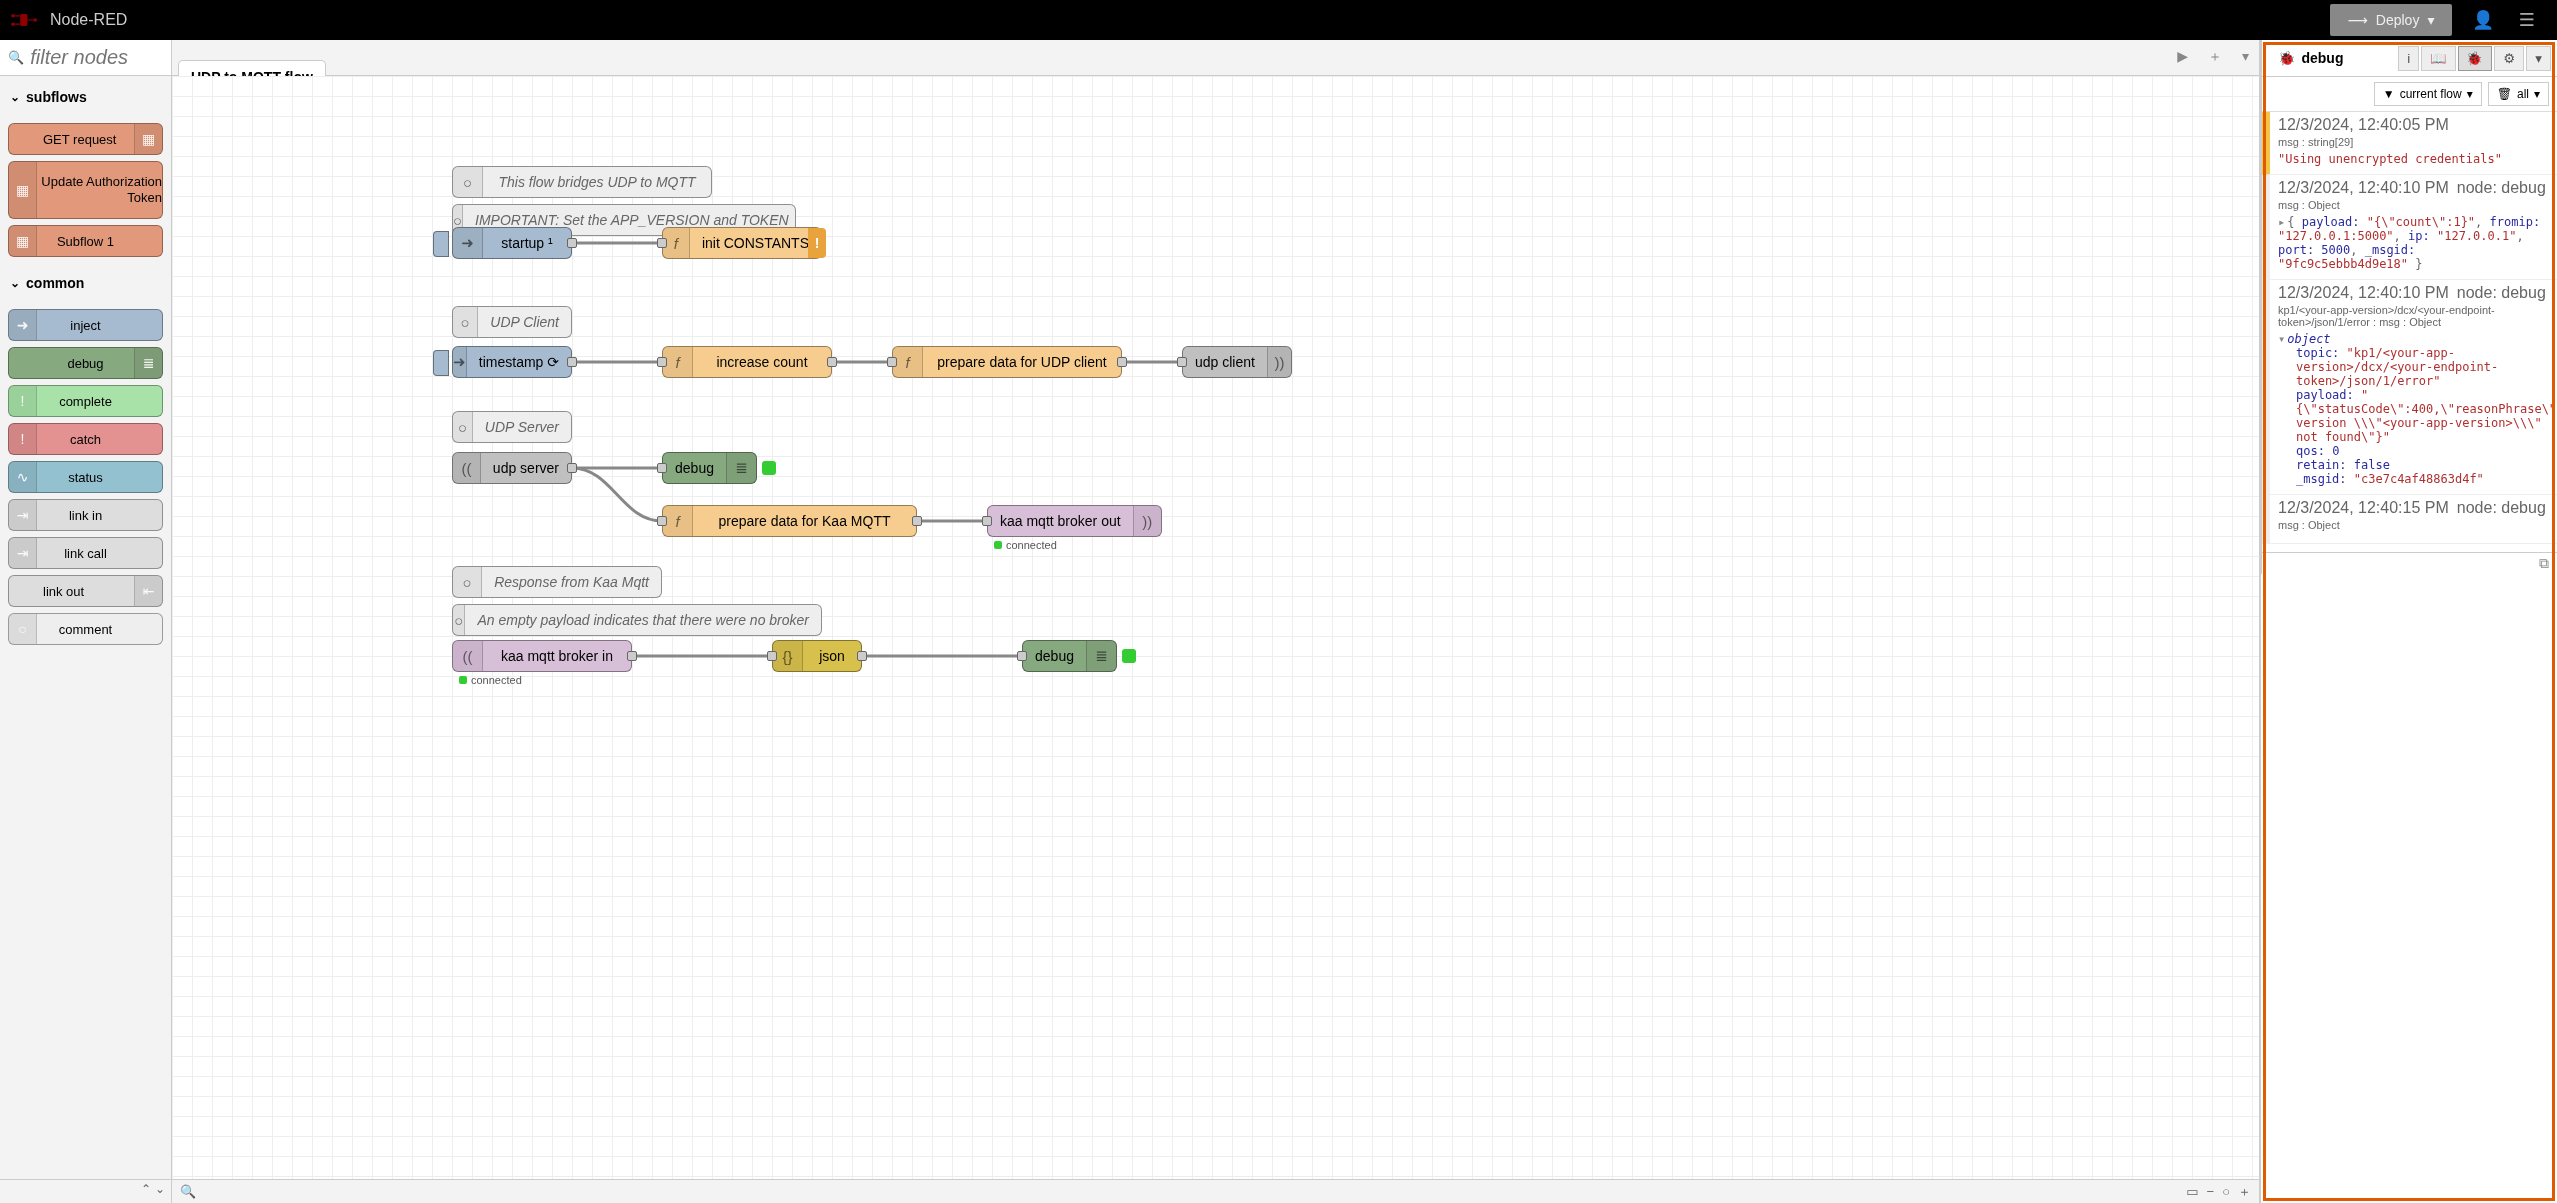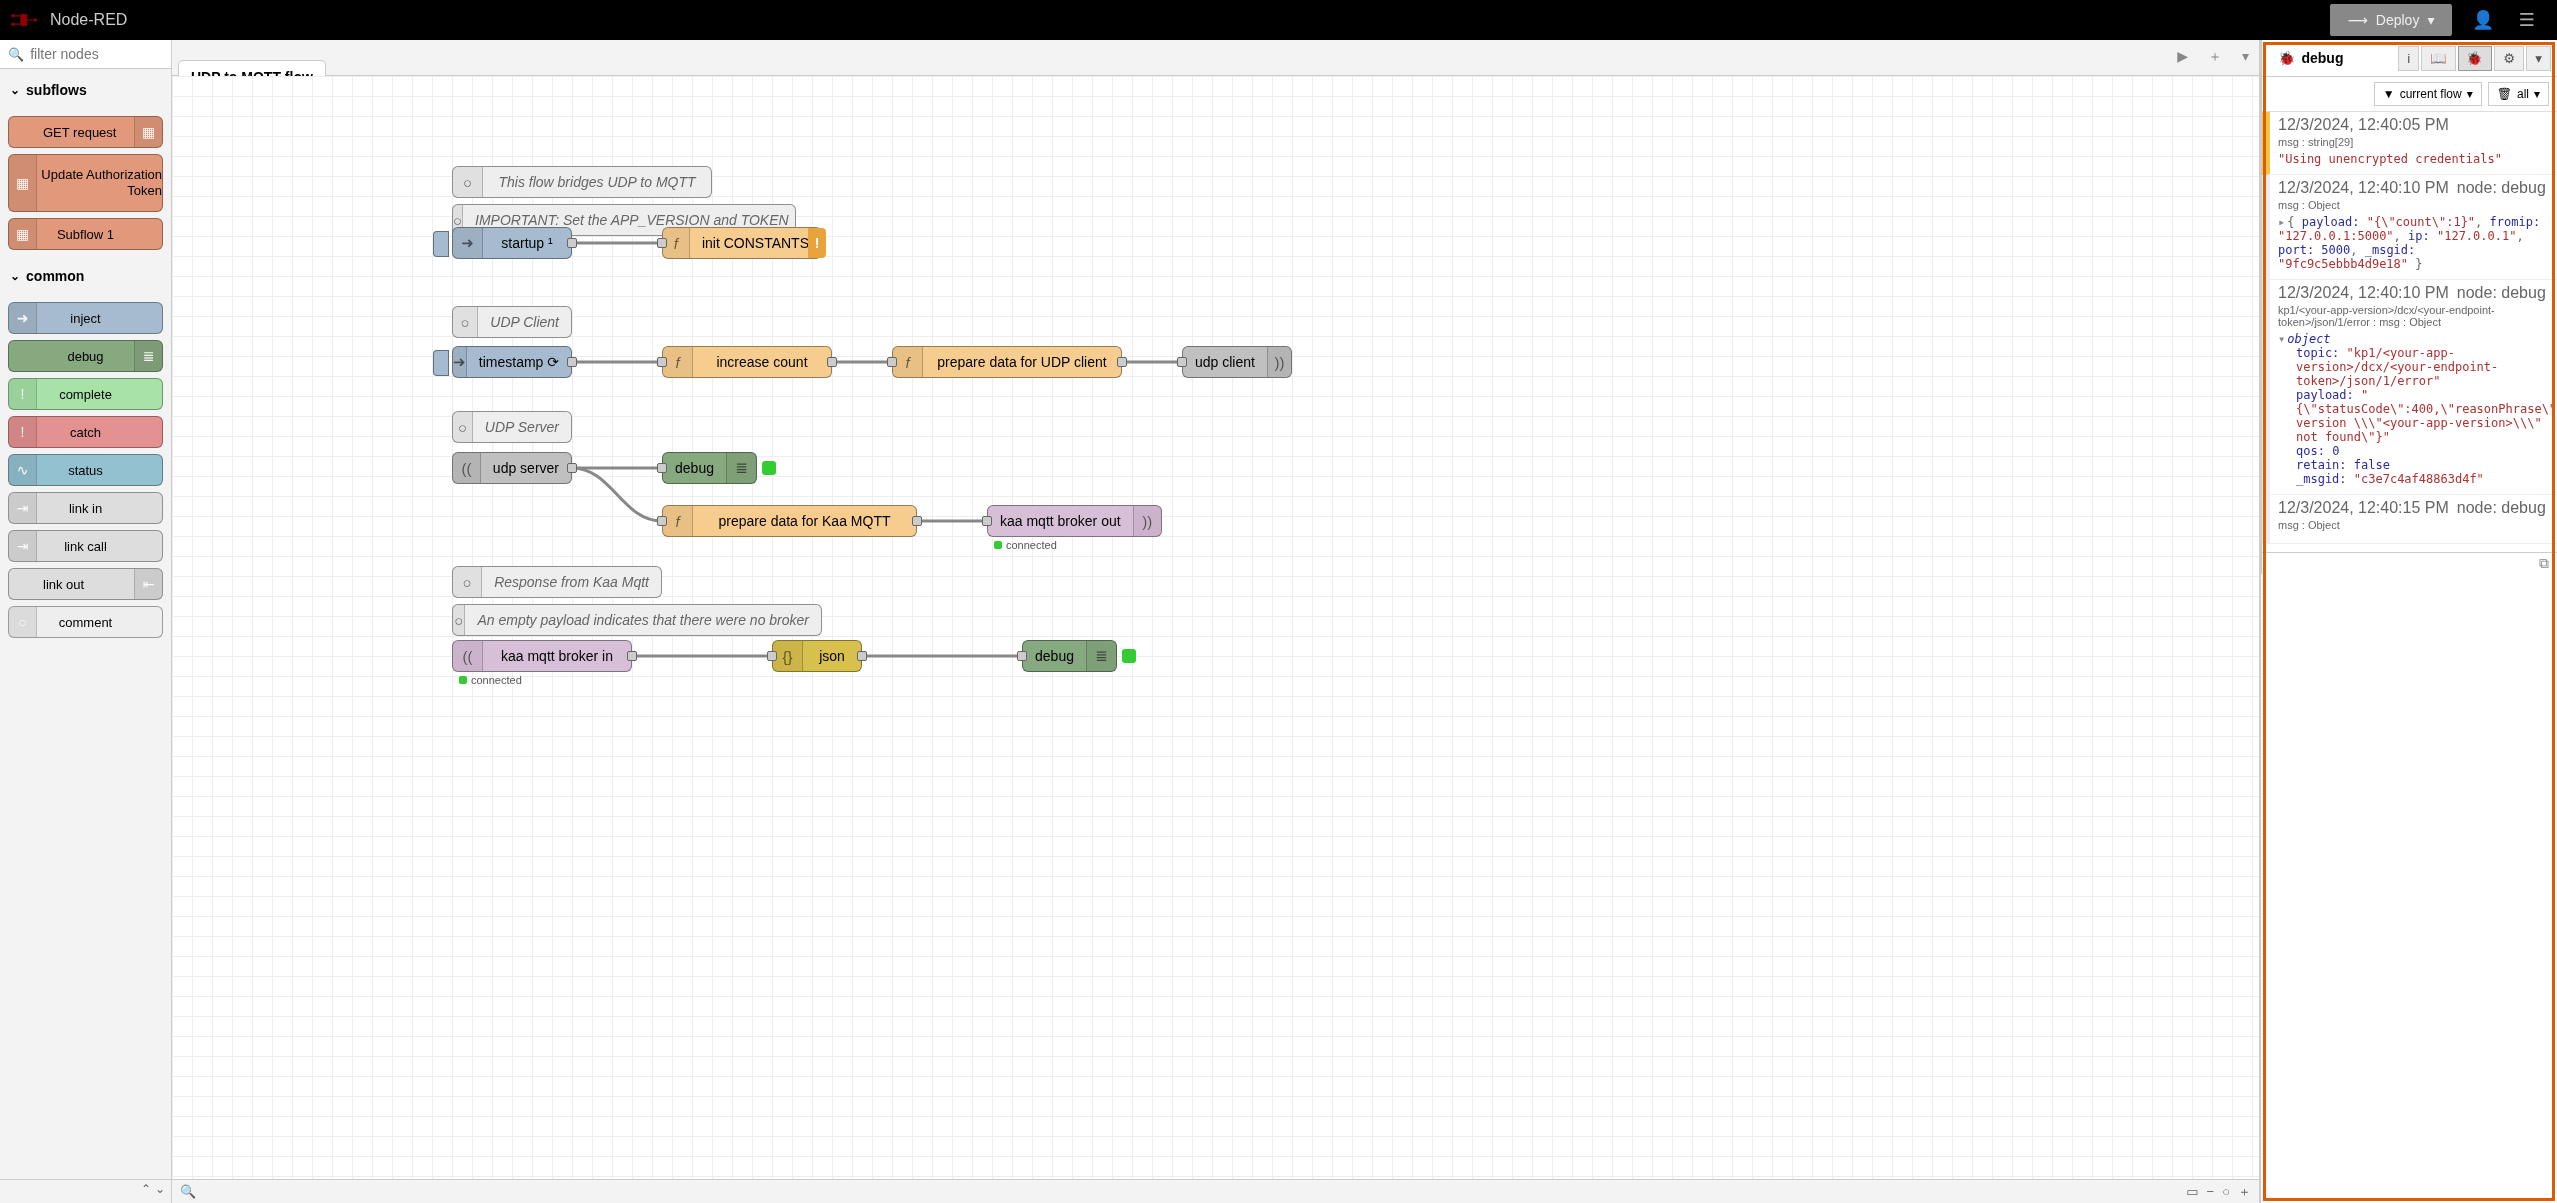--- a/index.html
+++ b/index.html
@@ -13,21 +13,21 @@
   .header-spacer { flex: 1; }
   .deploy-btn { background: #888; color: #eee; border: none; padding: 8px 18px; font-size: 14px; cursor: pointer; display: flex; align-items: center; gap: 8px; margin-right: 8px; border-radius: 2px; }
   .header-icon { padding: 8px 12px; color: #aaa; cursor: pointer; font-size: 18px; }
   
   
   .main { display: flex; height: calc(100vh - 40px); }
   
   
   .palette { width: 172px; border-right: 1px solid #ccc; display: flex; flex-direction: column; background: #f3f3f3; position: relative; }
   .palette-filter { padding: 6px 8px; border-bottom: 1px solid #ccc; background: #fff; display: flex; align-items: center; gap: 6px; }
-  .palette-filter input { border: none; outline: none; font-size: 14px; width: 100%; color: #888; }
+  .palette-filter input { border: none; outline: none; font-size: 20px; width: 100%; font-style: italic; color: #888; }
   .palette-filter-icon { color: #888; font-size: 13px; }
   .palette-body { flex: 1; overflow-y: auto; padding: 5px 0; position: relative; }
   .palette-category { font-weight: bold; padding: 8px 10px; font-size: 14px; cursor: pointer; display: flex; align-items: center; gap: 6px; }
   .palette-category .chev { font-size: 12px; }
   .palette-items { padding: 4px 8px; }
   .palette-node { height: 32px; margin: 6px 0; border-radius: 6px; border: 1px solid rgba(0,0,0,0.35); display: flex; align-items: center; font-size: 13px; cursor: grab; position: relative; }
   .palette-node.align-left { padding-left: 34px; justify-content: flex-start; }
   .palette-node.align-center { justify-content: center; }
   .palette-node-icon { position: absolute; top:0; height: 100%; width: 28px; display:flex; align-items:center; justify-content:center; color: rgba(255,255,255,0.9); font-size: 14px; }
   .palette-node-icon.left { left:0; border-right: 1px solid rgba(0,0,0,0.15); background: rgba(0,0,0,0.08); border-radius: 5px 0 0 5px; }

